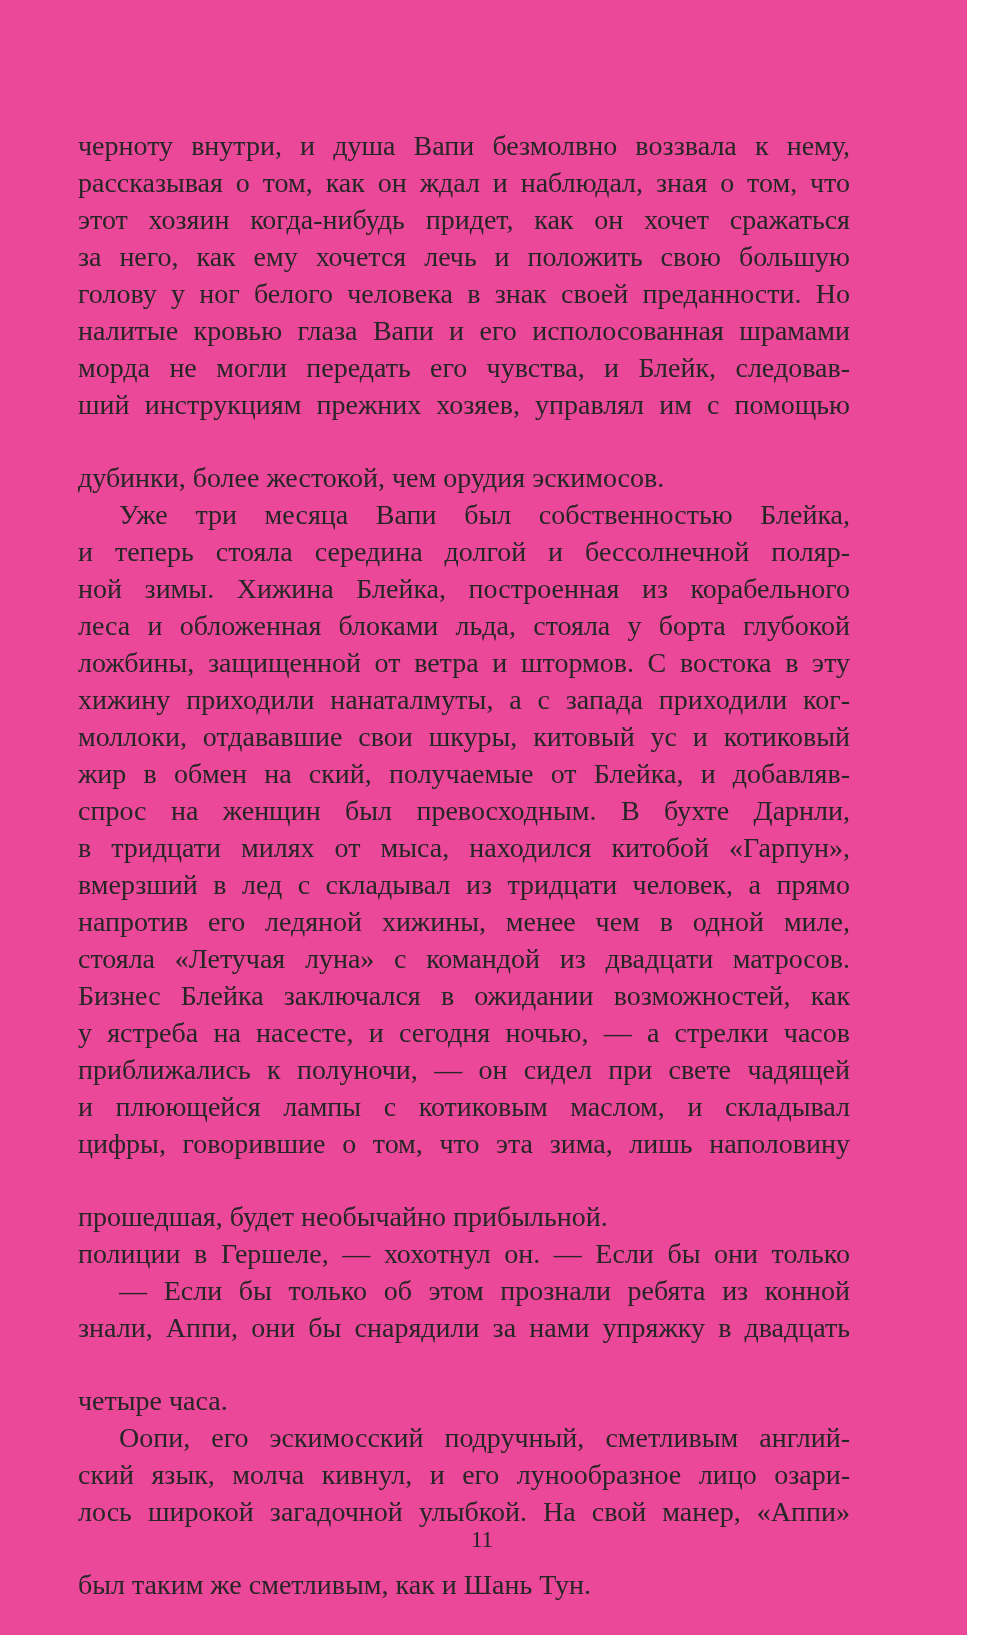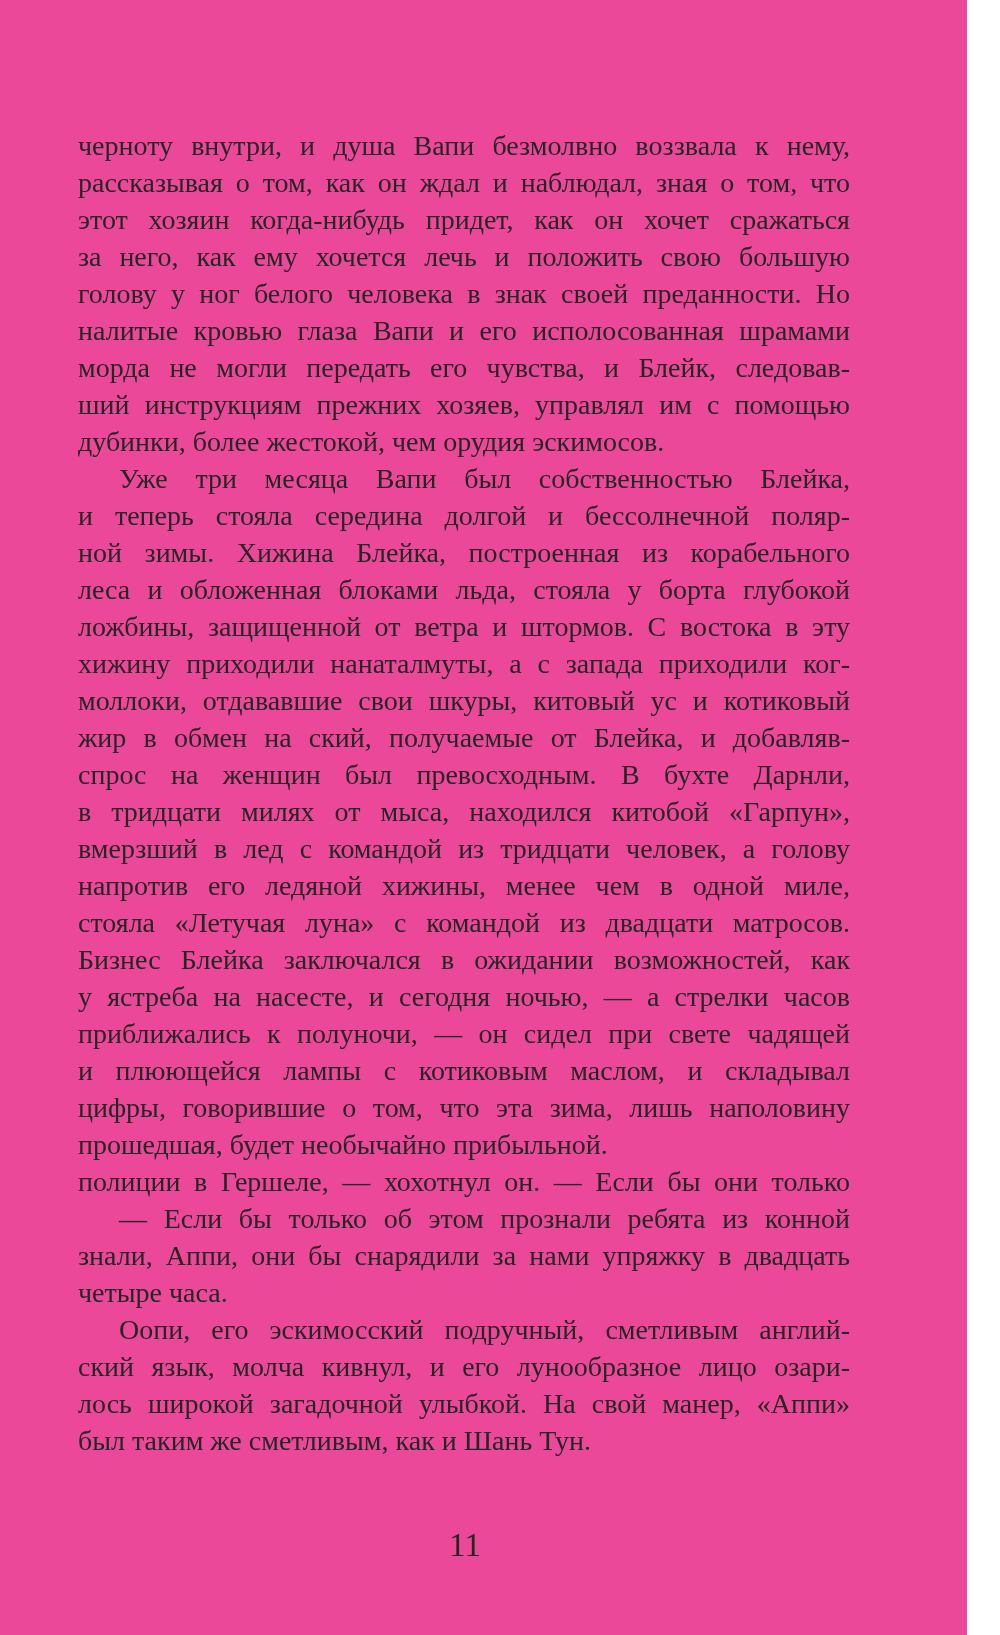--- a/index.html
+++ b/index.html
@@ -28,29 +28,30 @@
   .line {
     text-align: justify;
     text-align-last: justify;
     white-space: normal;
     height: 37px;
     overflow: visible;
   }
   .line.indent { text-indent: 41px; }
   .line.last {
     text-align-last: left;
+    margin-top: 36px;
   }
   .page-number {
     position: absolute;
-    left: 79px;
+    left: 96px;
     top: 1527px;
     width: 772px;
     text-align: center;
     font-family: "Liberation Serif", "DejaVu Serif", serif;
-    font-size: 33px;
+    font-size: 23px;
     color: #262626;
   }
 </style>
 </head>
 <body>
 
 <div class="book-page">
   <div class="text-block">
       <div class="paragraph">
         <div class="line">черноту внутри, и душа Вапи безмолвно воззвала к нему,</div>
@@ -67,21 +68,21 @@
         <div class="line indent">Уже три месяца Вапи был собственностью Блейка,</div>
         <div class="line">и теперь стояла середина долгой и бессолнечной поляр-</div>
         <div class="line">ной зимы. Хижина Блейка, построенная из корабельного</div>
         <div class="line">леса и обложенная блоками льда, стояла у борта глубокой</div>
         <div class="line">ложбины, защищенной от ветра и штормов. С востока в эту</div>
         <div class="line">хижину приходили нанаталмуты, а с запада приходили ког-</div>
         <div class="line">моллоки, отдававшие свои шкуры, китовый ус и котиковый</div>
         <div class="line">жир в обмен на ский, получаемые от Блейка, и добавляв-</div>
         <div class="line">спрос на женщин был превосходным. В бухте Дарнли,</div>
         <div class="line">в тридцати милях от мыса, находился китобой «Гарпун»,</div>
-        <div class="line">вмерзший в лед с командой из тридцати человек, а голову</div>
+        <div class="line">вмерзший в лед с складывал из тридцати человек, а прямо</div>
         <div class="line">напротив его ледяной хижины, менее чем в одной миле,</div>
         <div class="line">стояла «Летучая луна» с командой из двадцати матросов.</div>
         <div class="line">Бизнес Блейка заключался в ожидании возможностей, как</div>
         <div class="line">у ястреба на насесте, и сегодня ночью, — а стрелки часов</div>
         <div class="line">приближались к полуночи, — он сидел при свете чадящей</div>
         <div class="line">и плюющейся лампы с котиковым маслом, и складывал</div>
         <div class="line">цифры, говорившие о том, что эта зима, лишь наполовину</div>
         <div class="line last">прошедшая, будет необычайно прибыльной.</div>
       </div>
       <div class="paragraph">

